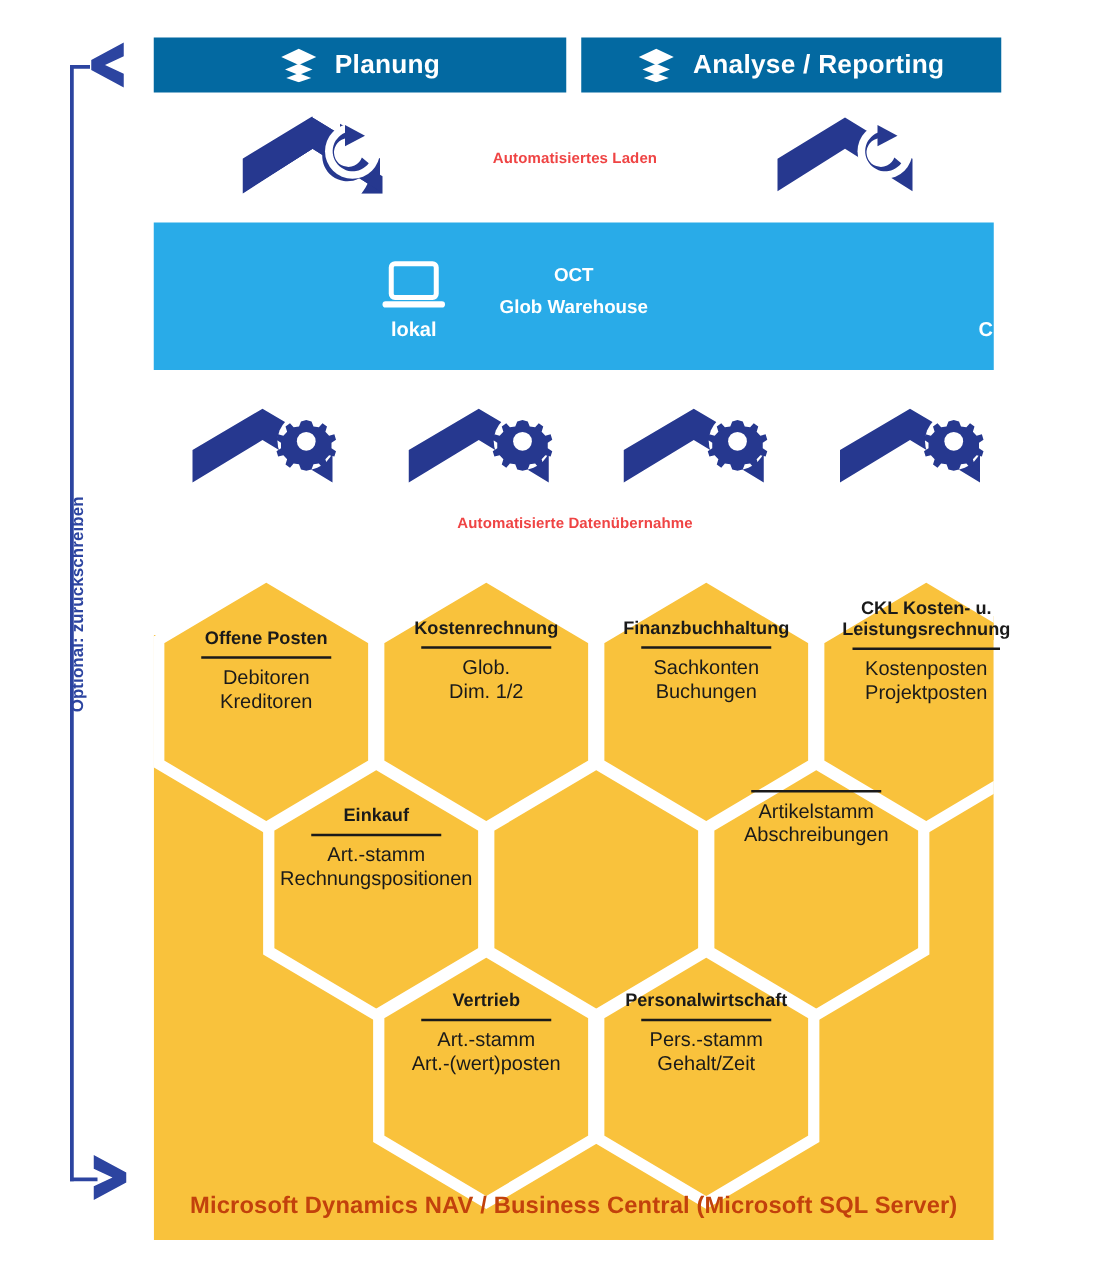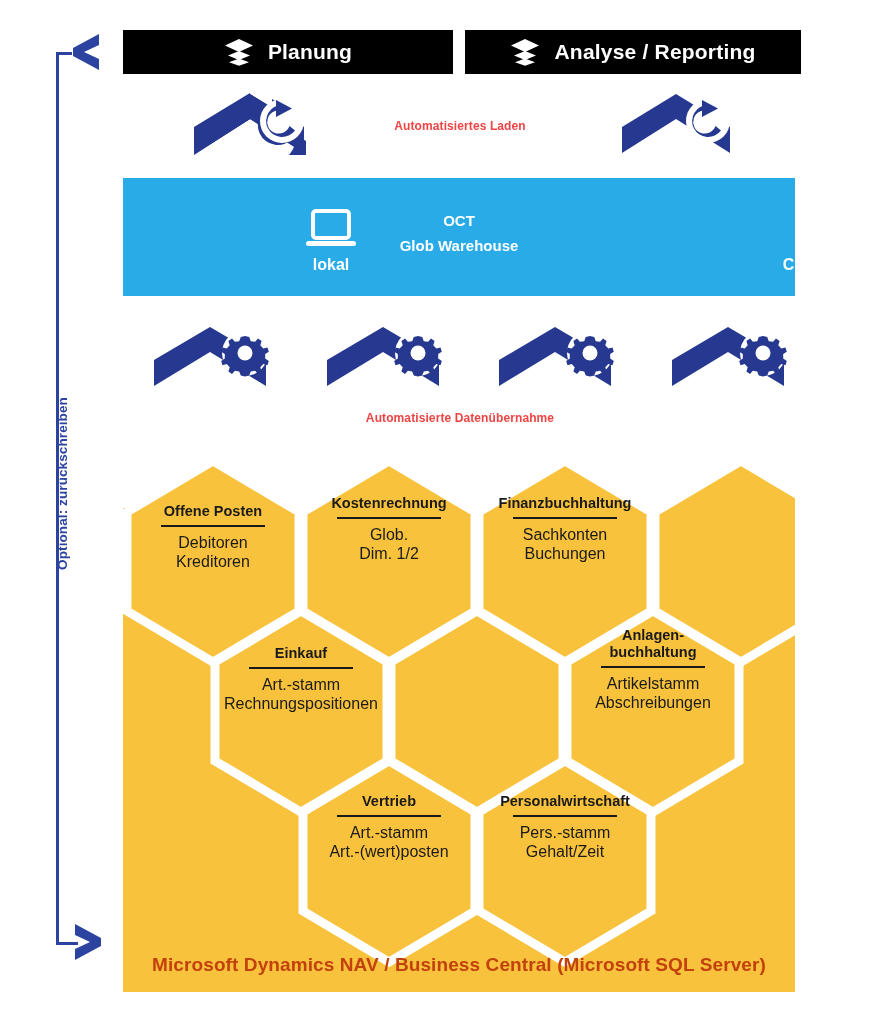--- a/index.html
+++ b/index.html
@@ -67,21 +67,21 @@
     width: 34px;
     height: 40px;
   }
   .chev-left-icon { left: 20px; top: -14px; }
   .chev-right-icon { left: 22px; top: 876px; }
 
   
   .top-banner {
     position: absolute;
     height: 44px;
-    background: #000000;
+    background: #0369a1;
     display: flex;
     align-items: center;
     justify-content: center;
     gap: 14px;
   }
   #banner-planung { left: 123px; top: 30px; width: 330px; }
   #banner-analyse { left: 465px; top: 30px; width: 336px; }
   .top-banner .banner-text {
     color: #ffffff;
     font-size: 21px;
@@ -361,31 +361,36 @@
 Dim. 1/2</span>
   </div>
 
   <div class="hex-cell" style="left:356px; top:40px;">
     <span class="hex-title">Finanzbuchhaltung</span>
     <div class="hex-rule"></div>
     <span class="hex-sub">Sachkonten
 Buchungen</span>
   </div>
 
+  <div class="hex-cell wide" style="left:532px; top:24px;">
+    <span class="hex-title" style="white-space:pre-line;">CKL Kosten- u.
+Leistungsrechnung</span>
+    <div class="hex-rule"></div>
+    <span class="hex-sub">Kostenposten
+Projektposten</span>
+  </div>
 
   <div class="hex-cell" style="left:92px;  top:190px;">
     <span class="hex-title">Einkauf</span>
     <div class="hex-rule"></div>
     <span class="hex-sub">Art.-stamm
 Rechnungspositionen</span>
   </div>
 
   <div class="hex-cell" style="left:444px; top:172px;">
-    <span class="hex-title" style="white-space:pre-line;">Anlagen-
-buchhaltung</span>
     <div class="hex-rule"></div>
     <span class="hex-sub">Artikelstamm
 Abschreibungen</span>
   </div>
 
   <div class="hex-cell" style="left:180px; top:338px;">
     <span class="hex-title">Vertrieb</span>
     <div class="hex-rule"></div>
     <span class="hex-sub">Art.-stamm
 Art.-(wert)posten</span>

